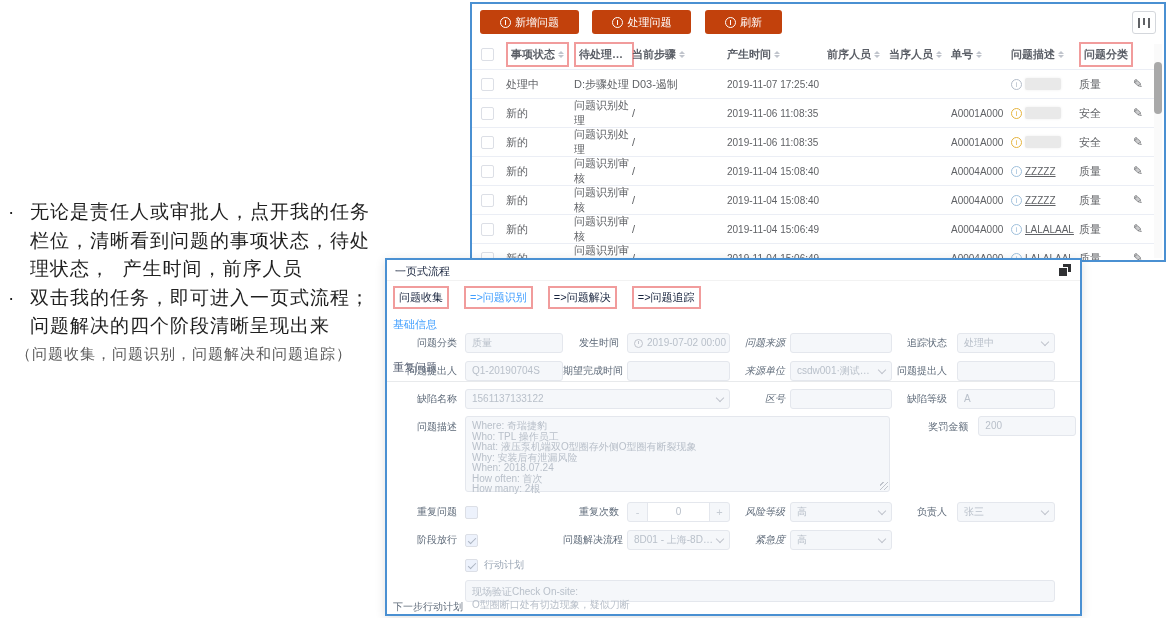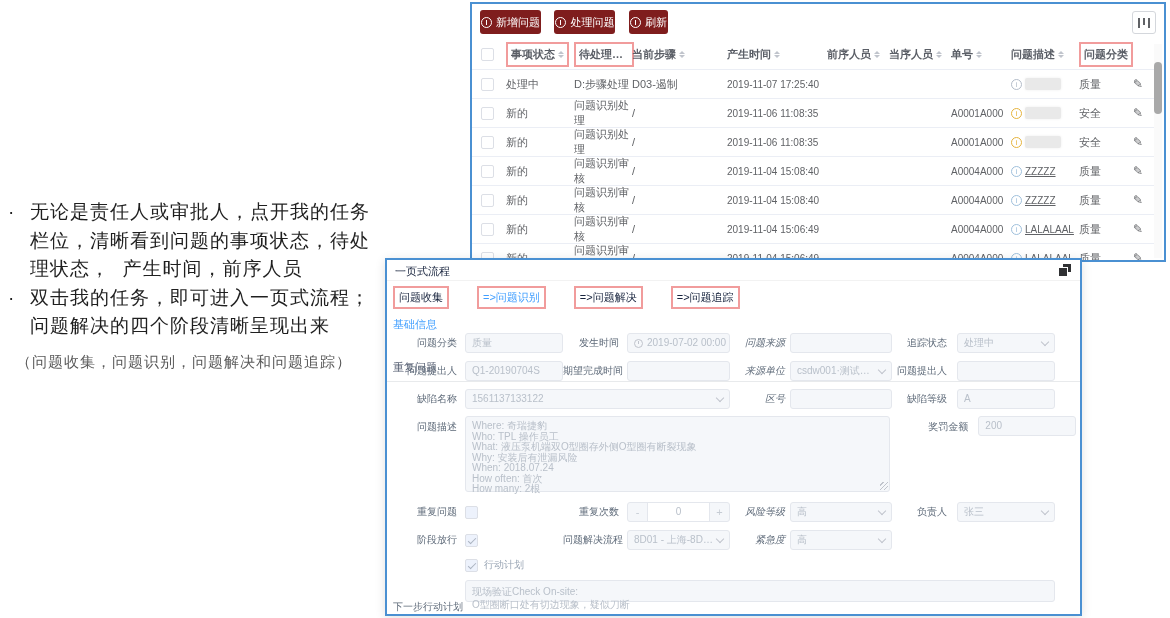--- a/index.html
+++ b/index.html
@@ -5,28 +5,28 @@
   * { margin:0; padding:0; box-sizing:border-box; }
   html,body { width:1170px; height:618px; background:#fff; overflow:hidden;
     font-family:"Liberation Sans","DejaVu Sans",sans-serif; }
   .page { position:relative; width:1170px; height:618px; background:#fff; }
 
   
   .left-notes { position:absolute; left:8px; top:198px; width:390px; color:#1f1f1f; }
   .ln-line { font-size:19px; line-height:28.5px; letter-spacing:1px; white-space:pre; display:flex; }
   .ln-bullet { width:22px; flex-shrink:0; }
   .ln-pad { padding-left:22px; }
-  .ln-foot { font-size:15px; color:#5a5a5a; line-height:26px; padding-left:8px; margin-top:8px; letter-spacing:1px; }
+  .ln-foot { font-size:15px; color:#5a5a5a; line-height:26px; padding-left:8px; margin-top:0; letter-spacing:1px; }
 
   
   .panel { position:absolute; left:470px; top:2px; width:696px; height:260px;
     border:2px solid #4a90d2; background:#fff; overflow:hidden; z-index:1; }
   .toolbar { position:relative; height:36px; padding:6px 8px; }
-  .tbtn { display:inline-flex; align-items:center; gap:4px; height:24px; padding:0 1px;
-    background:#7f1d1d; color:#fff; font-size:11px; border:none; border-radius:3px; margin-right:9px; cursor:pointer; }
+  .tbtn { display:inline-flex; align-items:center; gap:4px; height:24px; padding:0 20px;
+    background:#c2410c; color:#fff; font-size:11px; border:none; border-radius:3px; margin-right:9px; cursor:pointer; }
   .tbtn-ico { display:inline-block; width:11px; height:11px; border:1px solid #fff; border-radius:50%; position:relative; }
   .tbtn-ico::after { content:""; position:absolute; left:4px; top:2px; width:1px; height:5px; background:#fff; }
   .colset { position:absolute; right:8px; top:7px; width:24px; height:23px; background:#fff;
     border:1px solid #d4d7dc; border-radius:3px; display:flex; align-items:center; justify-content:center; cursor:pointer; }
   .colset i { display:block; width:2px; height:10px; background:#606266; margin:0 1.5px; }
   .colset i:nth-child(2) { height:7px; margin-top:-3px; }
 
   .ttable { width:684px; font-size:11px; color:#606266; }
   .trow { display:flex; align-items:center; height:29px; border-bottom:1px solid #ebeef5; }
   .thead { height:30px; font-weight:bold; color:#5a5e66; }
@@ -56,21 +56,21 @@
   .tscroll { position:absolute; right:2px; top:40px; width:8px; height:214px; background:#fafafa; }
   .tthumb { position:absolute; left:0; top:18px; width:8px; height:52px; background:#a9a9a9; border-radius:4px; cursor:pointer; }
 
   
   .dialog { position:absolute; left:385px; top:258px; width:697px; height:358px; background:#fff;
     border:2px solid #4a90d2; z-index:3; box-shadow:0 2px 10px rgba(0,0,0,.12); overflow:hidden; }
   .dlg-title { position:relative; height:21px; padding:4px 8px 0; font-size:11px; color:#17233d; border-bottom:1px solid #f2f2f2; }
   .copy-ic { position:absolute; right:9px; top:4px; width:13px; height:13px; cursor:pointer; }
   .copy-ic::before { content:""; position:absolute; right:0; top:0; width:8px; height:8px; background:#303133; }
   .copy-ic::after { content:""; position:absolute; left:0; bottom:0; width:8px; height:8px; background:#303133; border:1px solid #fff; }
-  .stages { display:flex; align-items:center; gap:28px; padding:5px 6px 4px; }
+  .stages { display:flex; align-items:center; gap:15px; padding:5px 6px 4px; }
   .stage { border:2px solid #f19c9c; padding:2px 4px; font-size:11px; color:#17233d; cursor:pointer; white-space:nowrap; }
   .stage.active { color:#409eff; }
   .subtabs { display:flex; gap:28px; padding:4px 6px 6px; border-bottom:1px solid #e8eaec;flex-direction:column; }
   .subtab { font-size:11px; color:#515a6e; cursor:pointer; }
   .subtab.active { color:#409eff; }
 
   .form { position:absolute; left:6px; top:72px; width:683px; }
   .frow { display:flex; align-items:center; margin-bottom:6px; height:22px; }
   .frow.top { align-items:flex-start; height:auto; }
   .lb { font-size:10px; color:#5f6b7a; text-align:right; flex-shrink:0; white-space:nowrap; }

